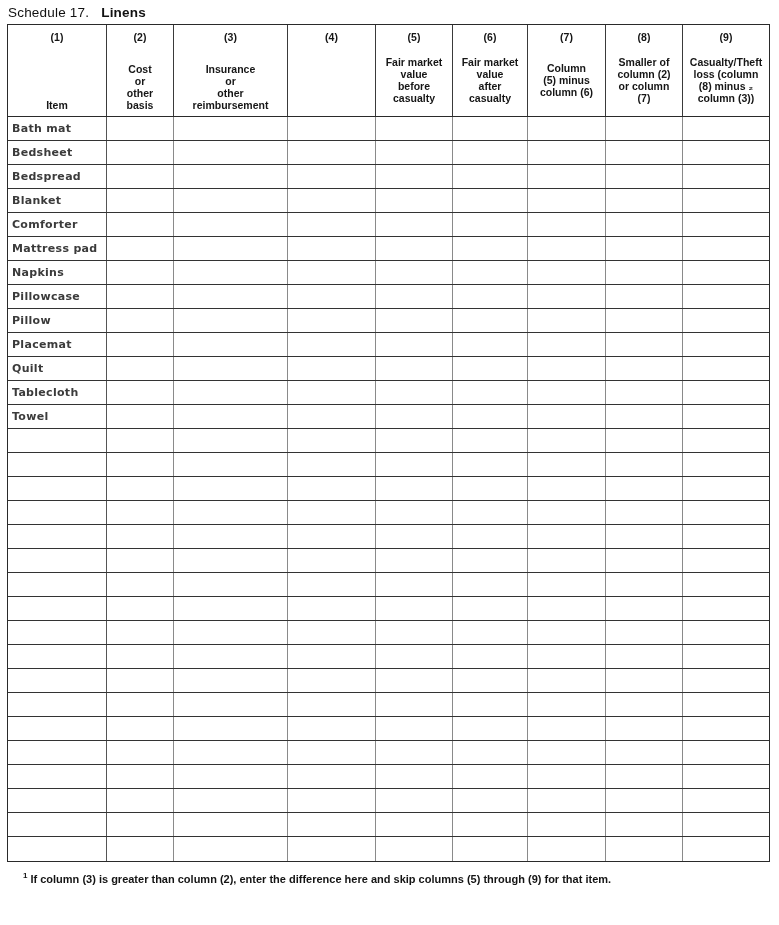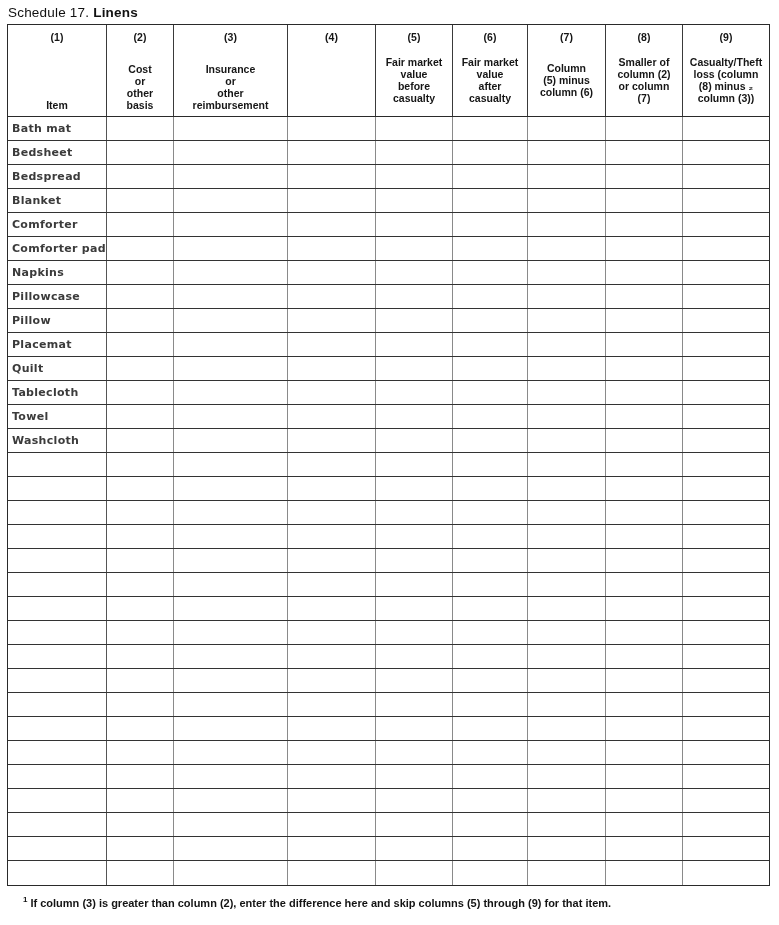--- a/index.html
+++ b/index.html
@@ -7,21 +7,21 @@
   body {
     width:779px; height:925px;
     font-family:"Liberation Sans", sans-serif;
     color:#1c1c1c;
     overflow:hidden;
   }
   .page { width:779px; height:925px; padding:4px 9px 0 7px; background:#fff; }
 
   
   .title { font-size:13.5px; line-height:16px; margin:1px 0 3px 1px; letter-spacing:0.2px; color:#111; }
-  .title .t-bold { font-weight:bold; margin-left:4px; }
+  .title .t-bold { font-weight:bold; margin-left:12px; }
 
   
   .gtable { width:763px; border:1px solid #2a2a2a; }
   .header-row { display:flex; height:92px; border-bottom:1px solid #2a2a2a; }
   .hcell {
     display:flex; flex-direction:column; align-items:center;
     border-right:1px solid #3a3a3a;
     padding-top:6px; text-align:center;
     font-weight:bold; font-size:10.5px; line-height:12px; color:#161616;
   }
@@ -184,21 +184,21 @@
           <div class="cell c1"></div>
           <div class="cell c2"></div>
           <div class="cell c3"></div>
           <div class="cell c4"></div>
           <div class="cell c5"></div>
           <div class="cell c6"></div>
           <div class="cell c7"></div>
           <div class="cell c8"></div>
         </div>
         <div class="row">
-          <div class="cell c0 label-cell">Comforter pad</div>
+          <div class="cell c0 label-cell">Mattress pad</div>
           <div class="cell c1"></div>
           <div class="cell c2"></div>
           <div class="cell c3"></div>
           <div class="cell c4"></div>
           <div class="cell c5"></div>
           <div class="cell c6"></div>
           <div class="cell c7"></div>
           <div class="cell c8"></div>
         </div>
         <div class="row">
@@ -262,31 +262,20 @@
           <div class="cell c2"></div>
           <div class="cell c3"></div>
           <div class="cell c4"></div>
           <div class="cell c5"></div>
           <div class="cell c6"></div>
           <div class="cell c7"></div>
           <div class="cell c8"></div>
         </div>
         <div class="row">
           <div class="cell c0 label-cell">Towel</div>
-          <div class="cell c1"></div>
-          <div class="cell c2"></div>
-          <div class="cell c3"></div>
-          <div class="cell c4"></div>
-          <div class="cell c5"></div>
-          <div class="cell c6"></div>
-          <div class="cell c7"></div>
-          <div class="cell c8"></div>
-        </div>
-        <div class="row">
-          <div class="cell c0 label-cell">Washcloth</div>
           <div class="cell c1"></div>
           <div class="cell c2"></div>
           <div class="cell c3"></div>
           <div class="cell c4"></div>
           <div class="cell c5"></div>
           <div class="cell c6"></div>
           <div class="cell c7"></div>
           <div class="cell c8"></div>
         </div>
         <div class="row">

